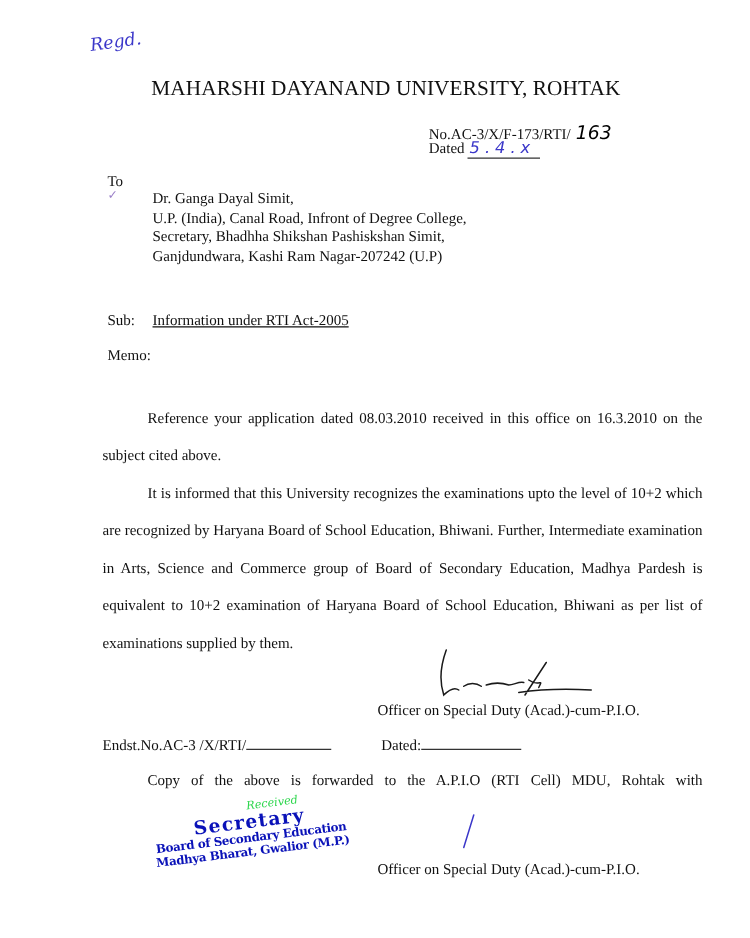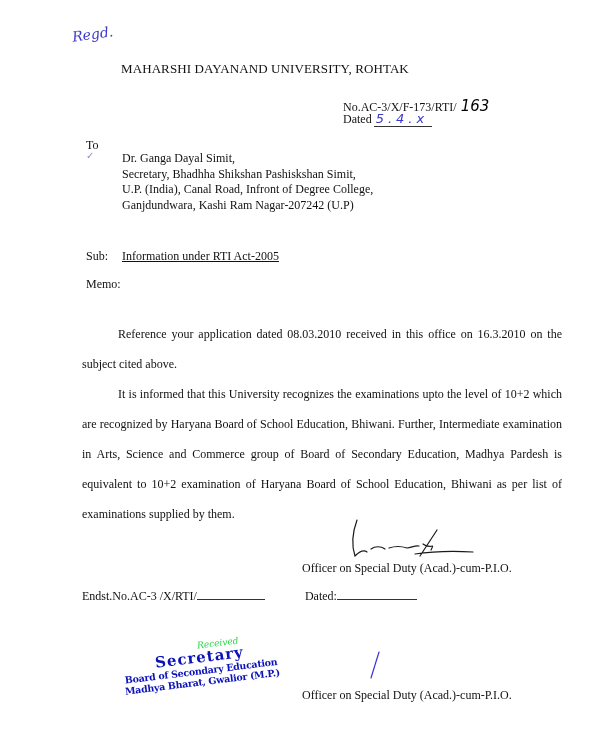--- a/index.html
+++ b/index.html
@@ -7,21 +7,21 @@
       width: 600px; height: 750px; position: relative; overflow: hidden;
       font-family: "Liberation Serif", "DejaVu Serif", serif;
       color: #111111;
       font-size: 12px;
     }
     .abs { position: absolute; white-space: nowrap; }
     .regd {
       left: 72px; top: 26px; color: #3b37c9; font-style: italic;
       font-family: "DejaVu Serif", serif; font-size: 14px; transform: rotate(-8deg);
     }
-    .univ { left: 121px; top: 61px; font-size: 13px; letter-spacing: 0.1px; }
+    .univ { left: 121px; top: 61px; font-size: 17px; letter-spacing: 0.1px; }
     .refno { left: 343px; top: 97px; font-size: 12px; }
     .refno .hand { color: #000000; font-family: "DejaVu Sans", sans-serif; font-size: 15px; font-style: italic; margin-left: 4px; }
     .dated { left: 343px; top: 111px; font-size: 12px; }
     .dated .hand { color: #3b37c9; font-family: "DejaVu Sans", sans-serif; font-size: 13px; font-style: italic; border-bottom: 1px solid #333; padding: 0 4px 0 2px; margin-left: 2px; letter-spacing: 4px; }
     .to { left: 86px; top: 138px; font-size: 12px; }
     .tick-mark { left: 86px; top: 150px; color: #9a7fc8; font-size: 10px; }
     .addr { left: 122px; top: 151px; font-size: 12px; line-height: 15.5px; white-space: normal; width: 300px; }
     .sub { left: 86px; top: 249px; font-size: 12px; }
     .sub .u { margin-left: 14px; text-decoration: underline; }
     .memo { left: 86px; top: 277px; font-size: 12px; }
@@ -58,22 +58,22 @@
   <span>No.AC-3/X/F-173/RTI/</span><span class="hand">163</span>
 </div>
 <div class="abs dated">
   <span>Dated</span><span class="hand">5.4.x</span>
 </div>
 
 <div class="abs to">To</div>
 <div class="abs tick-mark">✓</div>
 <div class="abs addr">
   <div>Dr. Ganga Dayal Simit,</div>
+  <div>U.P. (India), Canal Road, Infront of Degree College,</div>
   <div>Secretary, Bhadhha Shikshan Pashiskshan Simit,</div>
-  <div>U.P. (India), Canal Road, Infront of Degree College,</div>
   <div>Ganjdundwara, Kashi Ram Nagar-207242 (U.P)</div>
 </div>
 
 <div class="abs sub">
   <span>Sub:</span><span class="u">Information under RTI Act-2005</span>
 </div>
 
 <div class="abs memo">Memo:</div>
 
 <div class="abs para p1 last-left">Reference your application dated 08.03.2010 received in this office on 16.3.2010 on the subject cited above.</div>
@@ -82,20 +82,21 @@
 <svg class="abs sign1" viewBox="0 0 130 45">
   <path d="M12 4 C 8 15, 6 28, 10 40 C 14 36, 18 33, 22 36 M26 33 c4 -3 10 -3 14 0 M44 32 c6 -2 12 -2 18 0 c4 0 8 -3 12 -2 M78 28 c 8 6 12 -2 8 6 M92 14 L 75 40 M70 38 C 90 35, 110 35, 128 36" fill="none" stroke="#1a1a1a" stroke-width="1.2" stroke-linecap="round"></path>
 </svg>
 <div class="abs officer1">Officer on Special Duty (Acad.)-cum-P.I.O.</div>
 
 <div class="abs endst">
   <span>Endst.No.AC-3  /X/RTI/</span><span class="blank b1"></span><span>Dated:</span><span class="blank b2"></span>
 </div>
 
 <div class="abs p3">
+  <span class="first">Copy of the above is forwarded to the A.P.I.O (RTI Cell) MDU, Rohtak with</span>
 </div>
 
 <svg class="abs sign2" viewBox="0 0 20 30">
   <path d="M14 2 L 6 28" fill="none" stroke="#3b37c9" stroke-width="1.2" stroke-linecap="round"></path>
 </svg>
 <div class="abs officer2">Officer on Special Duty (Acad.)-cum-P.I.O.</div>
 
 <div class="abs stamp">
   <span class="scribble">Received</span>
   <span class="s-title">Secretary</span>

